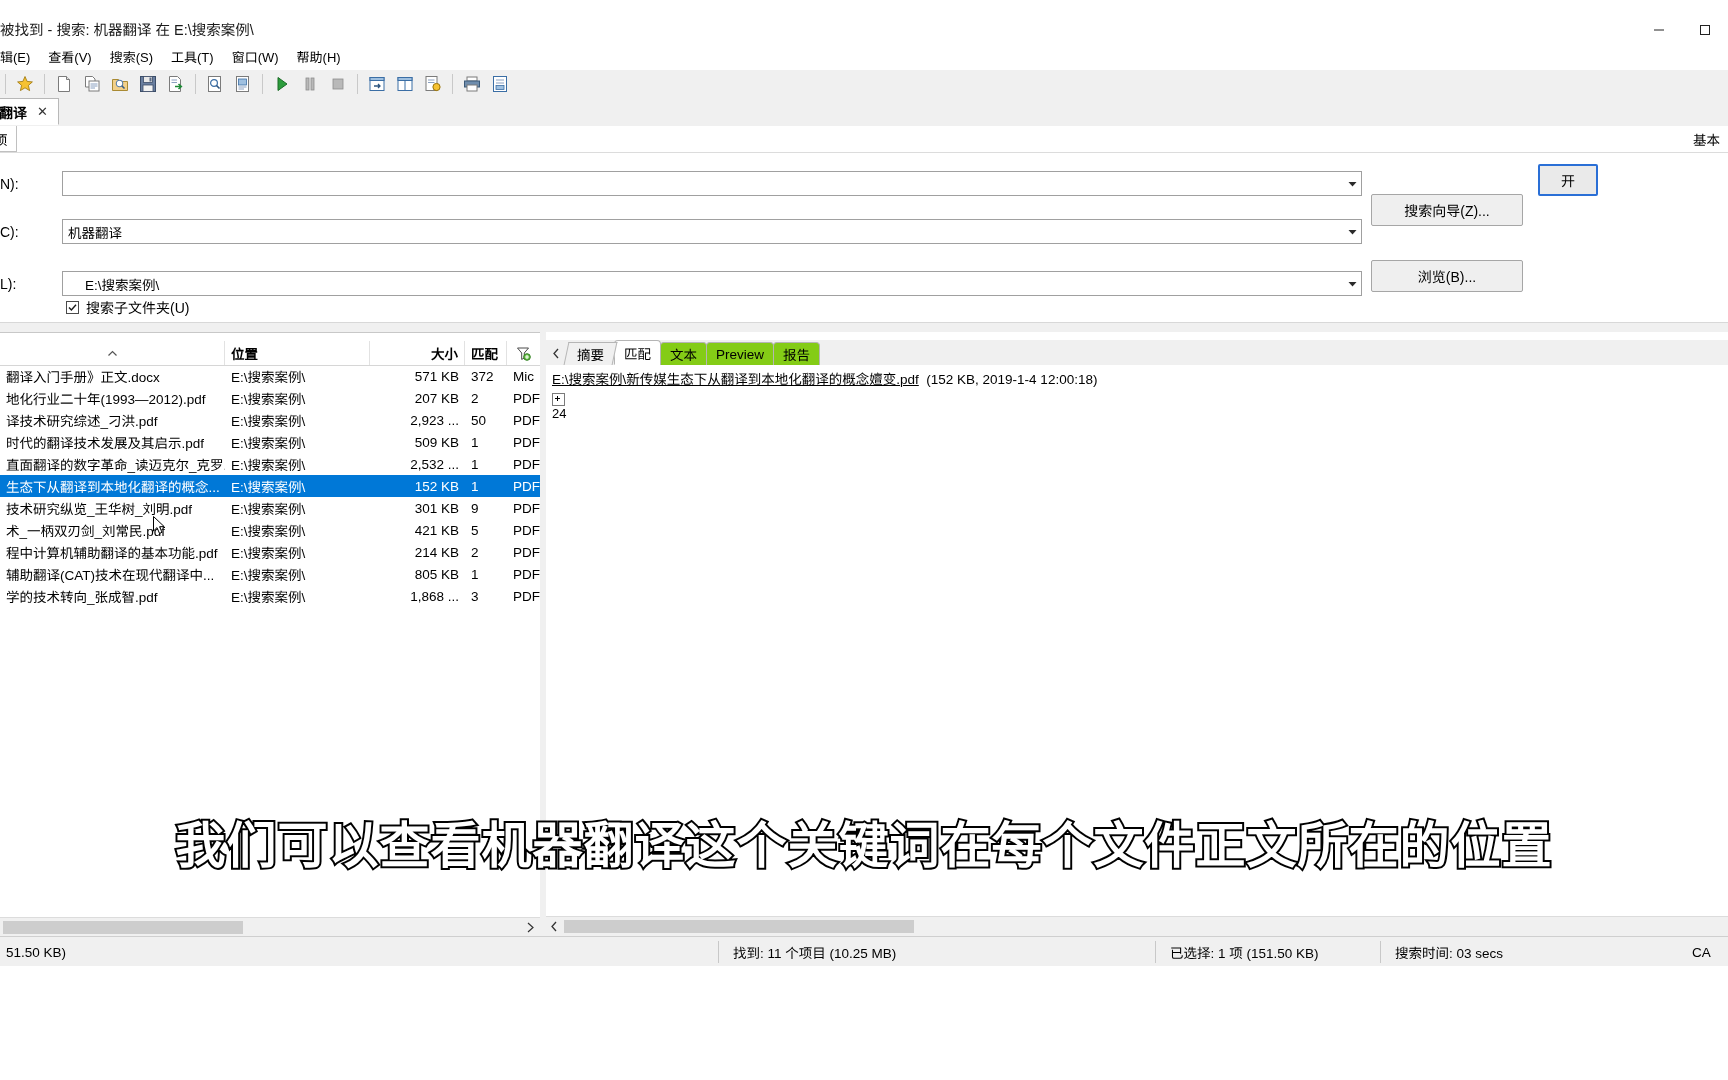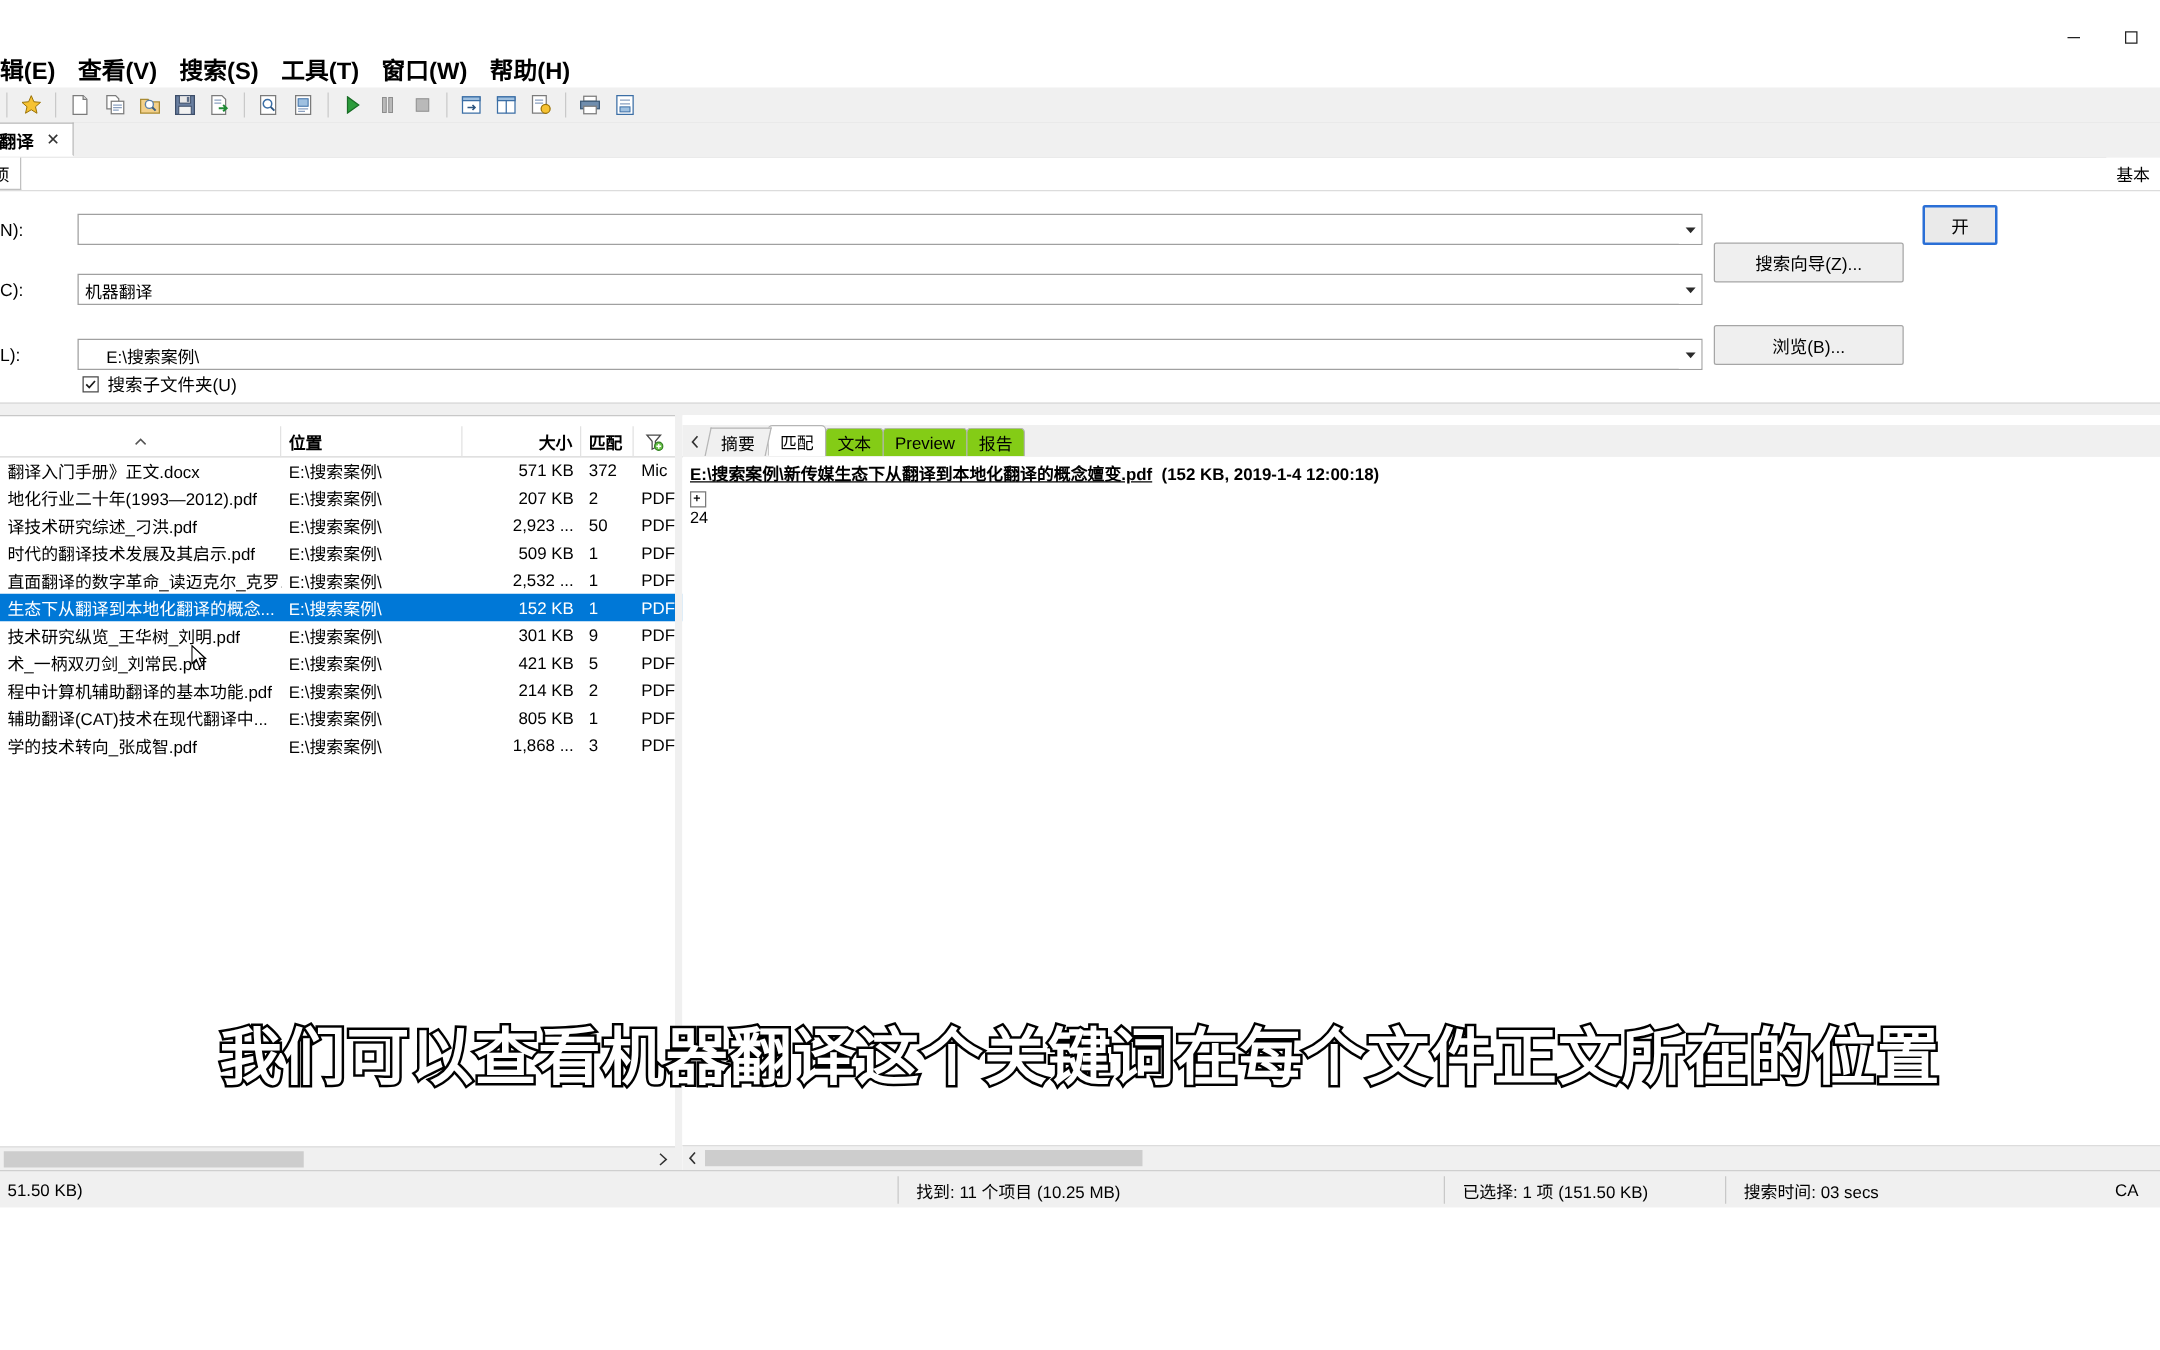--- a/index.html
+++ b/index.html
@@ -22,21 +22,21 @@
     line-height:30px;
   }
   .winbtns{position:absolute;right:0;top:15px;height:30px;display:flex;align-items:center;}
   .winbtn{width:46px;height:30px;display:flex;align-items:center;justify-content:center;
           font-size:15px;color:#222;}
   .winbtn svg{display:block;}
 
   
   .menubar{
     position:absolute;left:0;top:45px;width:1728px;height:25px;
-    background:#ffffff;display:flex;align-items:center;font-size:19px;color:#000;font-weight:bold;
+    background:#ffffff;display:flex;align-items:center;font-size:13px;color:#000;
   }
   .menuitem{padding:0 9px;line-height:25px;white-space:nowrap;cursor:default;}
   .menuitem:first-child{padding-left:0;}
 
   
   .toolbar{
     position:absolute;left:0;top:70px;width:1728px;height:28px;
     background:#f0f0f0;border-bottom:1px solid #d5d5d5;
     display:flex;align-items:center;
   }
@@ -145,21 +145,21 @@
     height:23px;display:flex;align-items:center;padding:0 9px;
     font-size:13.5px;color:#000;background:#84cc16;
     border-left:1px solid #b5b5b5;border-top:1px solid #b5b5b5;border-right:1px solid #b5b5b5;
     border-radius:4px 4px 0 0;box-sizing:border-box;margin-right:-1px;
   }
   .rtab.active{background:#ffffff;height:25px;border-bottom:1px solid #ffffff;font-weight:normal;}
   .rtab.slanted{background:#f0f0f0;}
 
   .rbody{position:absolute;left:0;top:33px;width:1182px;height:552px;background:#ffffff;overflow:hidden;}
   .docpath{
-    padding:3px 4px 1px 6px;font-size:13.5px;font-weight:bold;color:#000;white-space:nowrap;
+    padding:3px 4px 1px 6px;font-size:13.5px;font-weight:normal;color:#000;white-space:nowrap;
   }
   .docpath .u{text-decoration:underline;}
   .hitline{display:flex;align-items:flex-start;font-size:13px;white-space:nowrap;padding:2px 0 0 6px;flex-direction:column;}
   .expander{
     width:11px;height:11px;border:1px solid #7a7a7a;background:#fff;position:relative;
     margin-top:2px;margin-right:3px;flex:0 0 auto;
   }
   .expander:before{content:"";position:absolute;left:2px;top:4px;width:5px;height:1px;background:#000;}
   .expander:after{content:"";position:absolute;left:4px;top:2px;width:1px;height:5px;background:#000;}
   .hitnum{width:32px;font-size:13px;color:#000;}
@@ -193,20 +193,23 @@
   }
 
   
   .cursor{position:absolute;left:153px;top:516px;width:14px;height:20px;}
 </style>
 </head>
 <body>
 
 <div class="app">
 
+  <div class="titlebar">
+    <div class="title">被找到 - 搜索: 机器翻译 在 E:\搜索案例\</div>
+  </div>
   <div class="winbtns">
     <div class="winbtn">
       <svg width="12" height="12" viewBox="0 0 12 12">
           <line x1="1" y1="6" x2="11" y2="6" stroke="#222" stroke-width="1"></line>
         </svg>
     </div>
     <div class="winbtn">
       <svg width="12" height="12" viewBox="0 0 12 12">
           <rect x="1.5" y="1.5" width="9" height="9" fill="none" stroke="#222" stroke-width="1"></rect>
         </svg>

